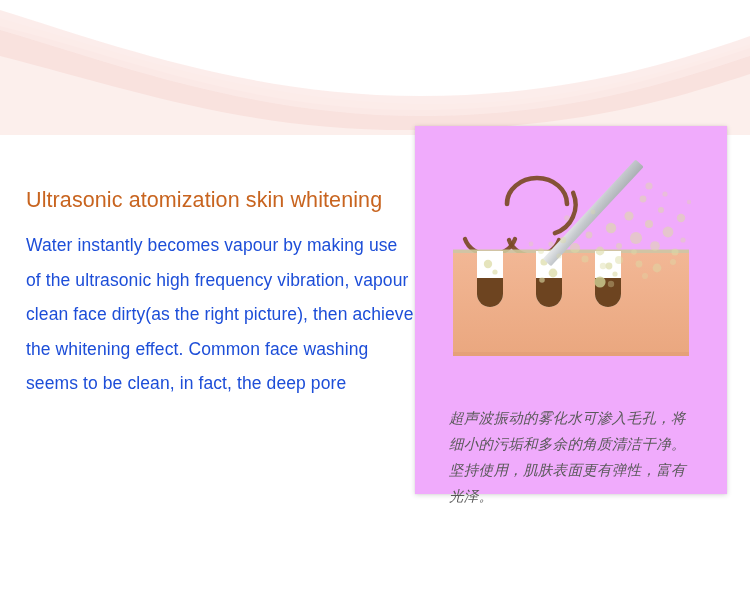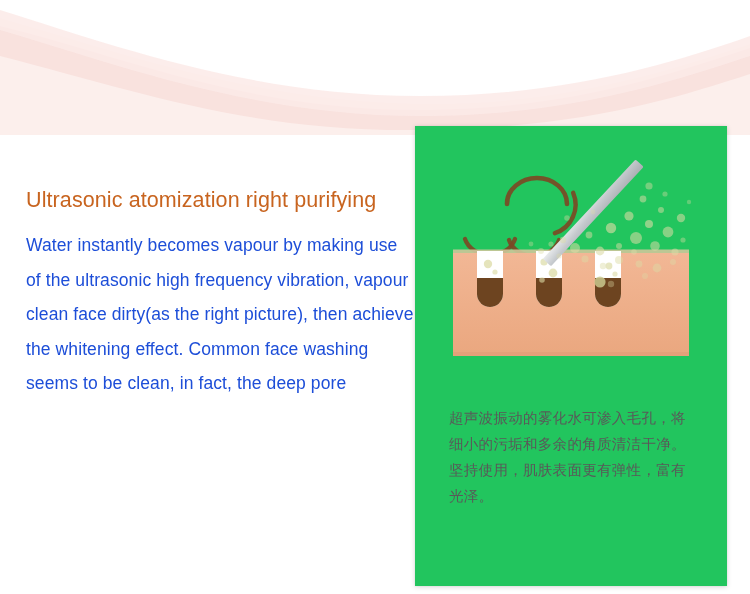--- a/index.html
+++ b/index.html
@@ -58,23 +58,24 @@
     letter-spacing: 0.1px;
     margin: 0;
   }
 
   
   .card {
     position: absolute;
     left: 415px;
     top: 126px;
     width: 312px;
-    height: 460px;
-    background: #22c55e;
+    height: 368px;
+    background: #f0abfc;
     box-shadow: 0 1px 5px rgba(0,0,0,0.16), 0 0 1px rgba(0,0,0,0.10);
+    font-style: italic;
   }
 
   .illustration {
     position: absolute;
     left: 28px;
     top: 30px;
     width: 256px;
     height: 238px;
   }
   .illustration svg { display: block; }
@@ -100,21 +101,21 @@
   <div class="wave-header">
     <svg width="750" height="135" viewBox="0 0 750 135" xmlns="http://www.w3.org/2000/svg">
       <path d="M0,18 C120,52 260,104 430,104 C560,104 660,74 750,44 L750,135 L0,135 Z" fill="#fdf4f2"></path>
       <path d="M0,26 C130,58 250,112 430,110 C570,108 665,76 750,48 L750,100 C660,122 560,140 430,140 C250,140 120,96 0,70 Z" fill="#f9e2de"></path>
       <path d="M0,56 C140,92 250,132 420,130 C580,128 670,100 750,74 L750,135 L0,135 Z" fill="#fcefec"></path>
       <path d="M0,10 C110,44 250,96 420,96 C560,96 665,66 750,36 L750,56 C660,86 560,116 420,116 C250,116 110,62 0,30 Z" fill="#fbeae7" opacity="0.85"></path>
     </svg>
   </div>
 
   <div class="left-col">
-    <h1 class="headline">Ultrasonic atomization right purifying</h1>
+    <h1 class="headline">Ultrasonic atomization skin whitening</h1>
     <p class="body-copy">Water instantly becomes vapour by making use of the ultrasonic high frequency vibration, vapour clean face dirty(as the right picture), then achieve the whitening effect. Common face washing seems to be clean, in fact, the deep pore</p>
   </div>
 
   <div class="card">
 
     <div class="illustration">
       <svg width="256" height="238" viewBox="0 0 256 238" xmlns="http://www.w3.org/2000/svg">
 
         <defs>
           <linearGradient id="spatulaGrad" x1="0" y1="0" x2="1" y2="1">

